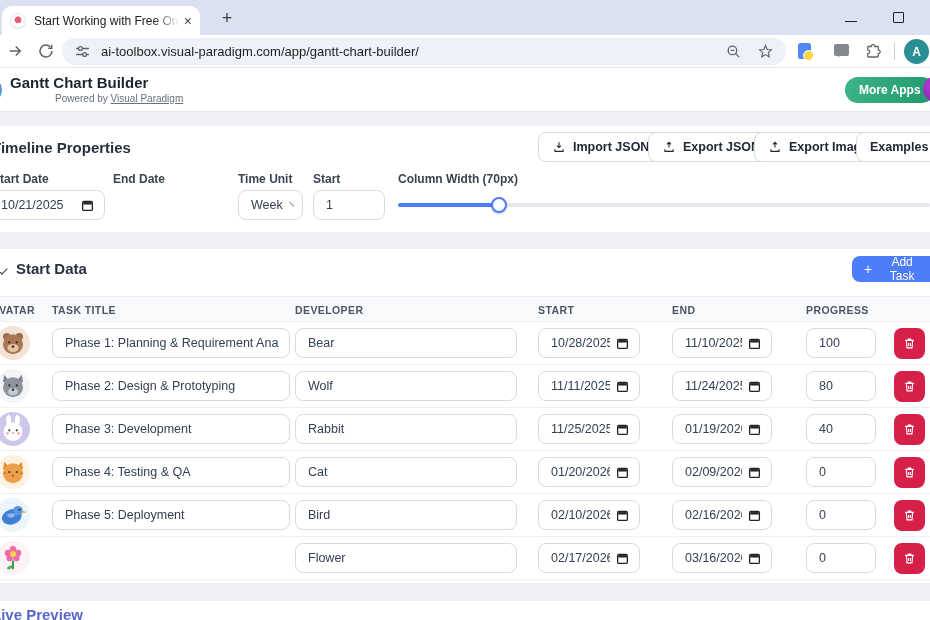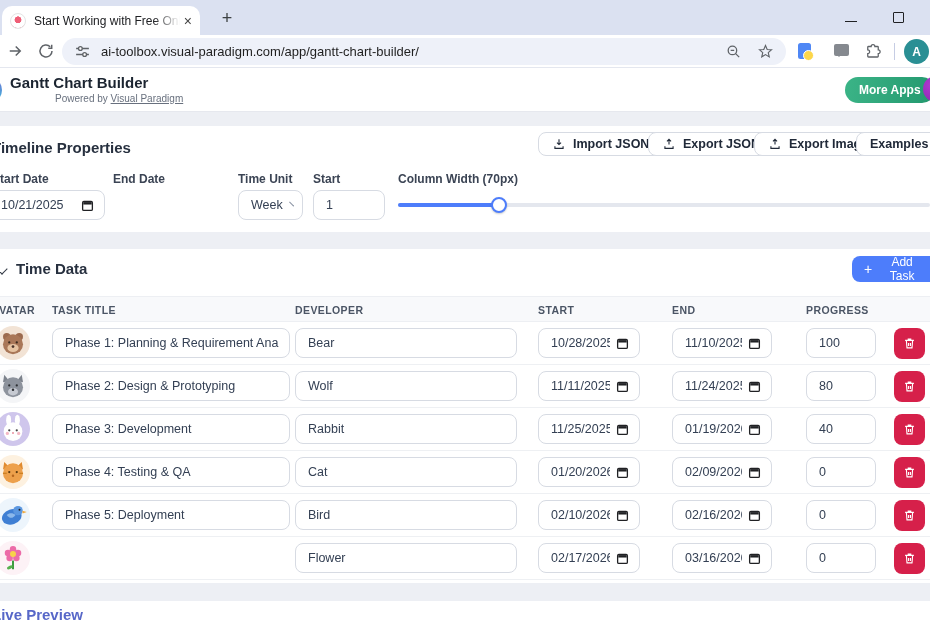--- a/index.html
+++ b/index.html
@@ -55,21 +55,21 @@
                    background:radial-gradient(circle at 35% 35%, #b13ad1, #8423a8); cursor:pointer; }
 
   
   .page { position:relative; height:508px; background:#edeff4; overflow:hidden; }
   .card { position:absolute; left:0; width:946px; background:#fff; }
   .sec-title { font-size:15px; font-weight:bold; color:#27303f; }
 
   
   .timeline { top:14px; height:106px; }
   .tl-title { position:absolute; left:0; top:13px; }
-  .tbtn { position:absolute; top:6px; height:24px; display:inline-flex; align-items:center; gap:7px; padding:0 13px;
+  .tbtn { position:absolute; top:6px; height:30px; display:inline-flex; align-items:center; gap:7px; padding:0 13px;
           background:#fff; border:1px solid #d7dbe3; border-radius:8px; font-size:12.5px; font-weight:bold;
           color:#202938; cursor:pointer; font-family:inherit; }
   .tbtn svg { width:14px; height:14px; }
   .flabel { position:absolute; top:46px; font-size:12px; font-weight:bold; color:#3b4454; }
   .field { position:absolute; top:64px; height:30px; border:1px solid #d7dbe3; border-radius:8px; background:#fff;
            display:flex; align-items:center; padding:0 10px 0 12px; font-size:12.5px; color:#344054; }
   .field input { border:none; outline:none; width:100%; font-size:12.5px; color:#344054; font-family:inherit; background:transparent; }
   .cal { width:13px; height:13px; flex:0 0 13px; margin-left:6px; cursor:pointer; }
   .unit-caret { width:6px; height:6px; border-left:1.4px solid #8a93a3; border-bottom:1.4px solid #8a93a3;
                 transform:rotate(-45deg); margin-left:8px; margin-top:-3px; }
@@ -212,21 +212,21 @@
         <input value="1" style="">
       </div>
       <div class="slider">
         <span class="slider-fill" id="slider-fill" style="width: 19%;"></span>
         <span class="slider-thumb" id="slider-thumb" style="left: calc(19% - 8px);"></span>
       </div>
     </section>
 
     <section class="card tasks">
       <span class="td-chevron"></span>
-      <div class="sec-title td-title">Time Data</div>
+      <div class="sec-title td-title">Start Data</div>
       <button class="add-task">
         <span class="add-plus">+</span>
         <span>Add Task</span>
       </button>
 
       <div class="thead">
         <span class="th" style="left:0">AVATAR</span>
         <span class="th" style="left:60px">TASK TITLE</span>
         <span class="th" style="left:303px">DEVELOPER</span>
         <span class="th" style="left:546px">START</span>

